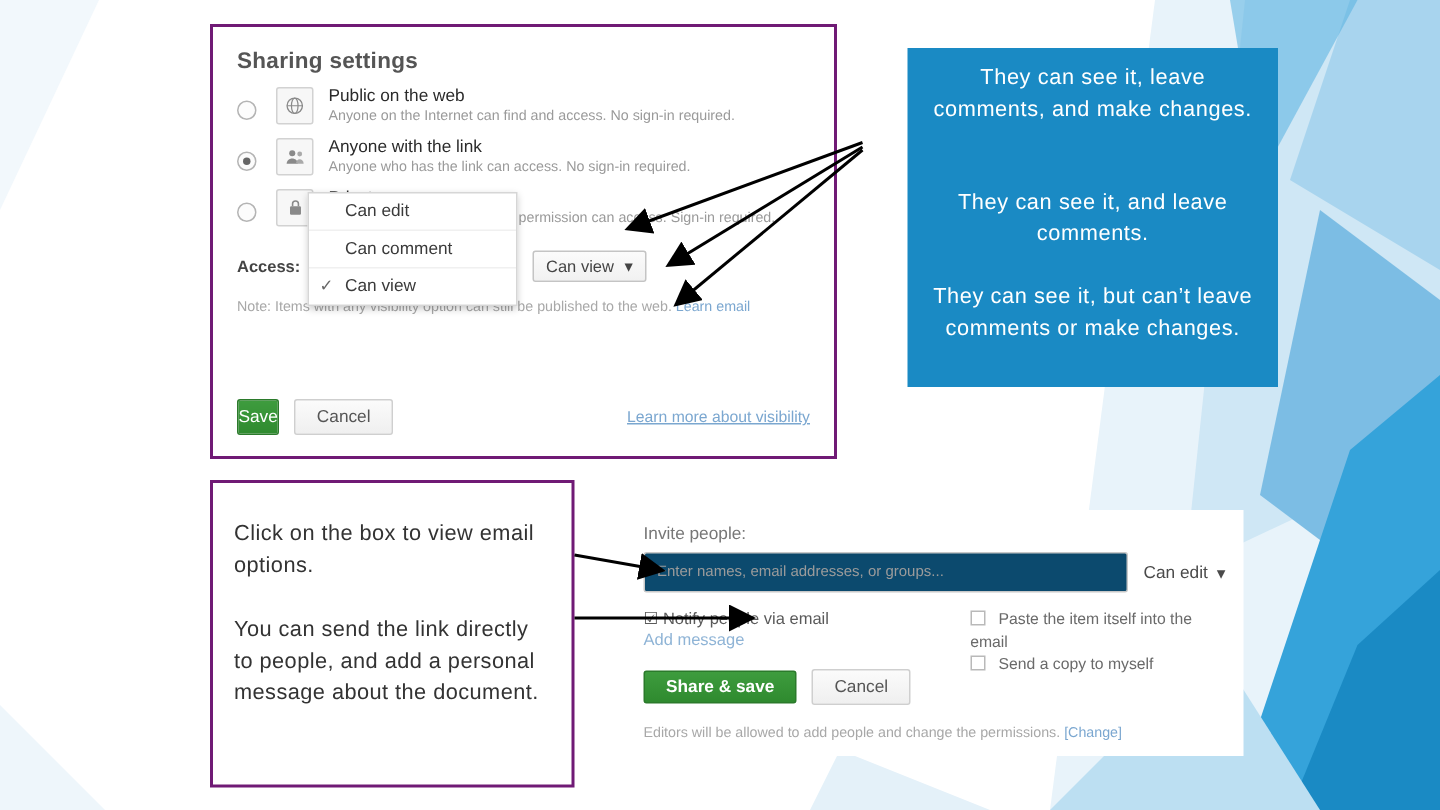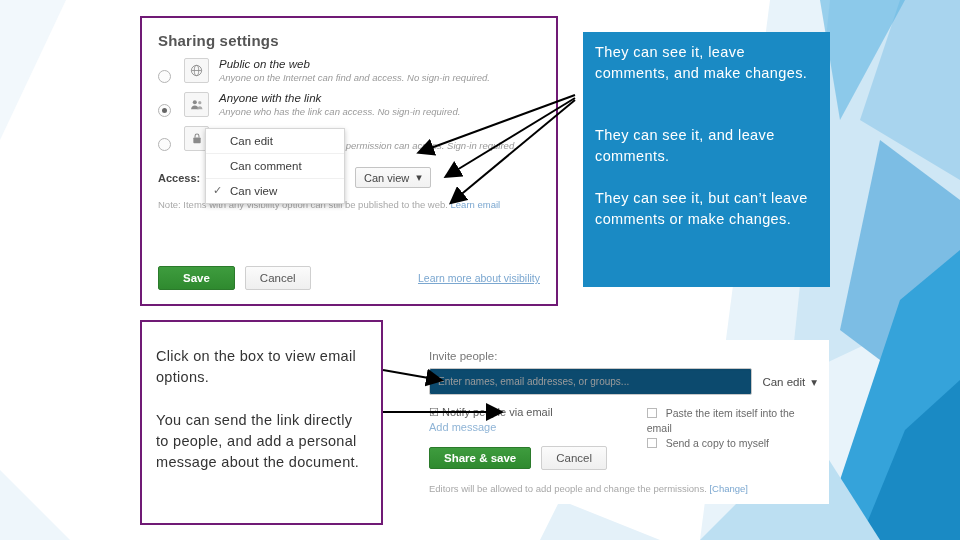--- a/index.html
+++ b/index.html
@@ -34,21 +34,21 @@
     background:#ffffff;
     border:2px solid #701a75;
     z-index:5;
   }
 
   
   #shot1 { left:140px; top:16px; width:418px; height:290px; }
   .ss-inner { position:relative; width:100%; height:100%; padding:14px 16px; font-size:11px; color:#444; }
   .ss-title { font-size:15px; color:#555; font-weight:bold; letter-spacing:.2px; }
   .ss-sub { font-size:10.5px; color:#777; margin-top:14px; }
-  .ss-row { display:flex; align-items:flex-end; margin-top:9px;font-style:italic; }
+  .ss-row { display:flex; align-items:center; margin-top:9px; }
   .radio {
     width:13px; height:13px; border-radius:50%;
     border:1px solid #b4b4b4; background:#fcfcfc;
     margin-top:6px; margin-right:13px; flex:0 0 auto; position:relative;
   }
   .radio.sel::after {
     content:""; position:absolute; left:3px; top:3px;
     width:5px; height:5px; border-radius:50%; background:#666;
   }
   .ico-box {
@@ -65,21 +65,21 @@
     margin-left:10px; border:1px solid #c4c4c4; border-radius:2px;
     background:linear-gradient(#fbfbfb,#f1f1f1);
     padding:3px 8px; font-size:11px; color:#444;
     display:flex; align-items:center; gap:7px;
   }
   .ss-note { font-size:9.5px; color:#a8a8a8; margin-top:11px; }
   .ss-note a { color:#7ba7d0; text-decoration:none; }
   .ss-foot { position:absolute; left:16px; right:16px; bottom:14px; display:flex; align-items:center; }
   .btn-save {
     background:linear-gradient(#3e9c3e,#2f8a2f); color:#fff; border:1px solid #2b7a2b;
-    border-radius:2px; font-size:11.5px; font-weight:bold; padding:5px 24px;
+    border-radius:2px; font-size:11.5px; font-weight:normal; padding:5px 0;
   }
   .btn-cancel {
     margin-left:10px; background:linear-gradient(#fbfbfb,#efefef); color:#555;
     border:1px solid #cfcfcf; border-radius:2px; font-size:11.5px; padding:5px 14px;
   }
   .foot-link { margin-left:auto; font-size:10.5px; color:#7ba7d0; }
 
   
   .dropdown {
     position:absolute; left:205px; top:128px; width:140px;
@@ -113,21 +113,21 @@
   .inv-right .cb { display:inline-block; width:10px; height:10px; border:1px solid #b9b9b9; margin-right:6px; vertical-align:-1px; }
   .inv-foot { position:absolute; left:12px; bottom:34px; display:flex; align-items:center; }
   .btn-share {
     background:linear-gradient(#3e9c3e,#2f8a2f); color:#fff; border:1px solid #2b7a2b;
     border-radius:2px; font-size:11.5px; font-weight:bold; padding:4px 14px;
   }
   .inv-note { position:absolute; left:12px; bottom:10px; font-size:9.5px; color:#a8a8a8; }
   .inv-note a { color:#7ba7d0; text-decoration:none; }
 
   
-  #callout1 { left:583px; top:32px; width:247px; height:255px; }
+  #callout1 { left:605px; top:32px; width:247px; height:226px;text-align:center; }
   #txtbox   { left:140px; top:320px; width:243px; height:205px; }
   .txtbox-inner { padding:24px 18px 0 14px; font-size:14.5px; color:#333; line-height:1.44; letter-spacing:.3px; }
   .txtbox-inner p { margin:0 0 22px 0; }
   .txtbox-inner p:last-child { margin-bottom:0; }
 
   
   .arrows { position:absolute; inset:0; z-index:8; pointer-events:none; }
 </style>
 </head>
 <body>

